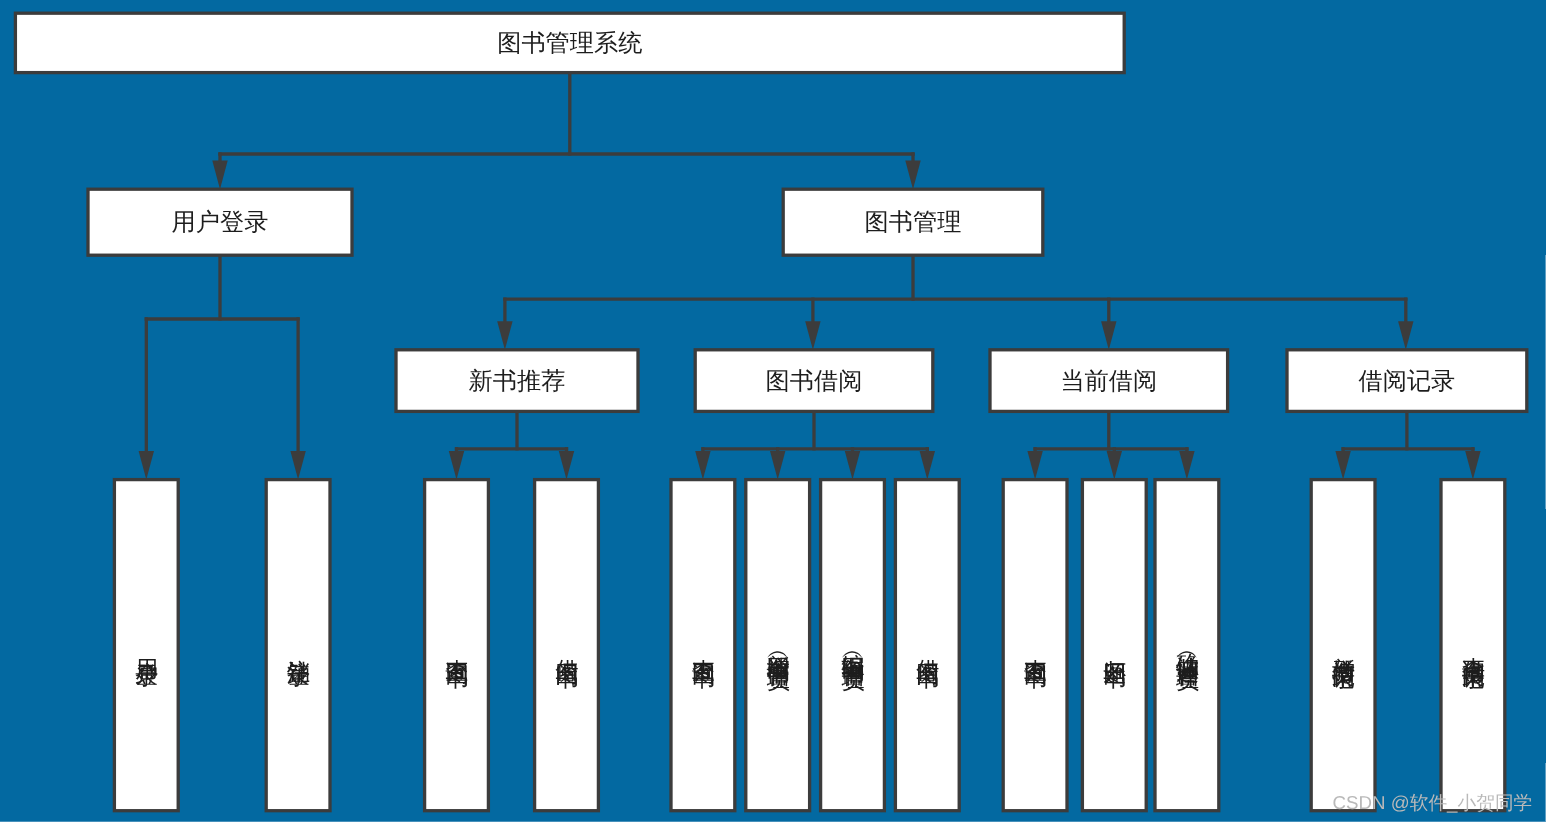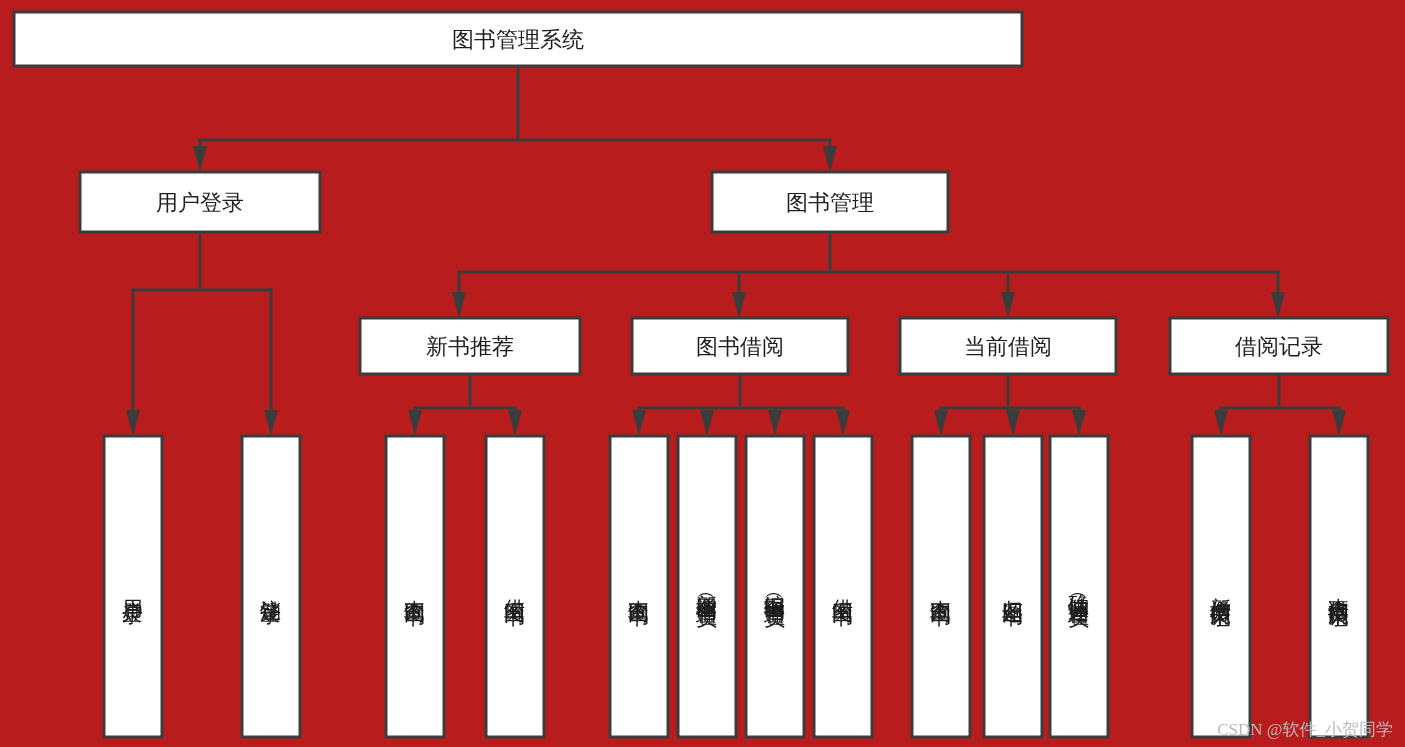--- a/index.html
+++ b/index.html
@@ -1,39 +1,39 @@
 <!DOCTYPE html>
 <html><head>
 <meta charset="utf-8">
 <style>
   html,body{margin:0;padding:0;background:#ffffff;}
   body{
     width:1405px;height:747px;
     font-family:"Liberation Sans","DejaVu Sans",sans-serif;
     overflow:hidden;
   }
-  #diagram-root{position:relative;width:1405px;height:747px;background:#b91c1c;}
+  #diagram-root{position:relative;width:1405px;height:747px;background:#0369a1;}
   svg#tree{position:absolute;left:0;top:0;width:1405px;height:747px;}
   .node-box{fill:#ffffff;stroke:#3c3c3c;stroke-width:3;}
   .conn{stroke:#3c3c3c;stroke-width:3;fill:none;stroke-linecap:square;}
   .arrow-head{fill:#3c3c3c;stroke:none;}
   .node-label{
     font-family:"Liberation Sans","DejaVu Sans",sans-serif;
     fill:#1d1d1d;
     text-anchor:middle;
     dominant-baseline:central;
   }
   .lbl-h{font-size:22px;}
   .lbl-v{font-size:21px;writing-mode:vertical-rl;letter-spacing:2px;}
   .watermark{
     position:absolute;
     right:12px;bottom:6px;
     font-size:17px;
     color:#b9b9b9;
-    font-family:Liberation Serif, serif;
+    font-family:Liberation Sans, sans-serif;
     white-space:nowrap;
     pointer-events:none;
   }
 </style>
 </head>
 <body>
 
 <div id="diagram-root">
 
   <svg id="tree" viewBox="0 0 1405 747" xmlns="http://www.w3.org/2000/svg">

